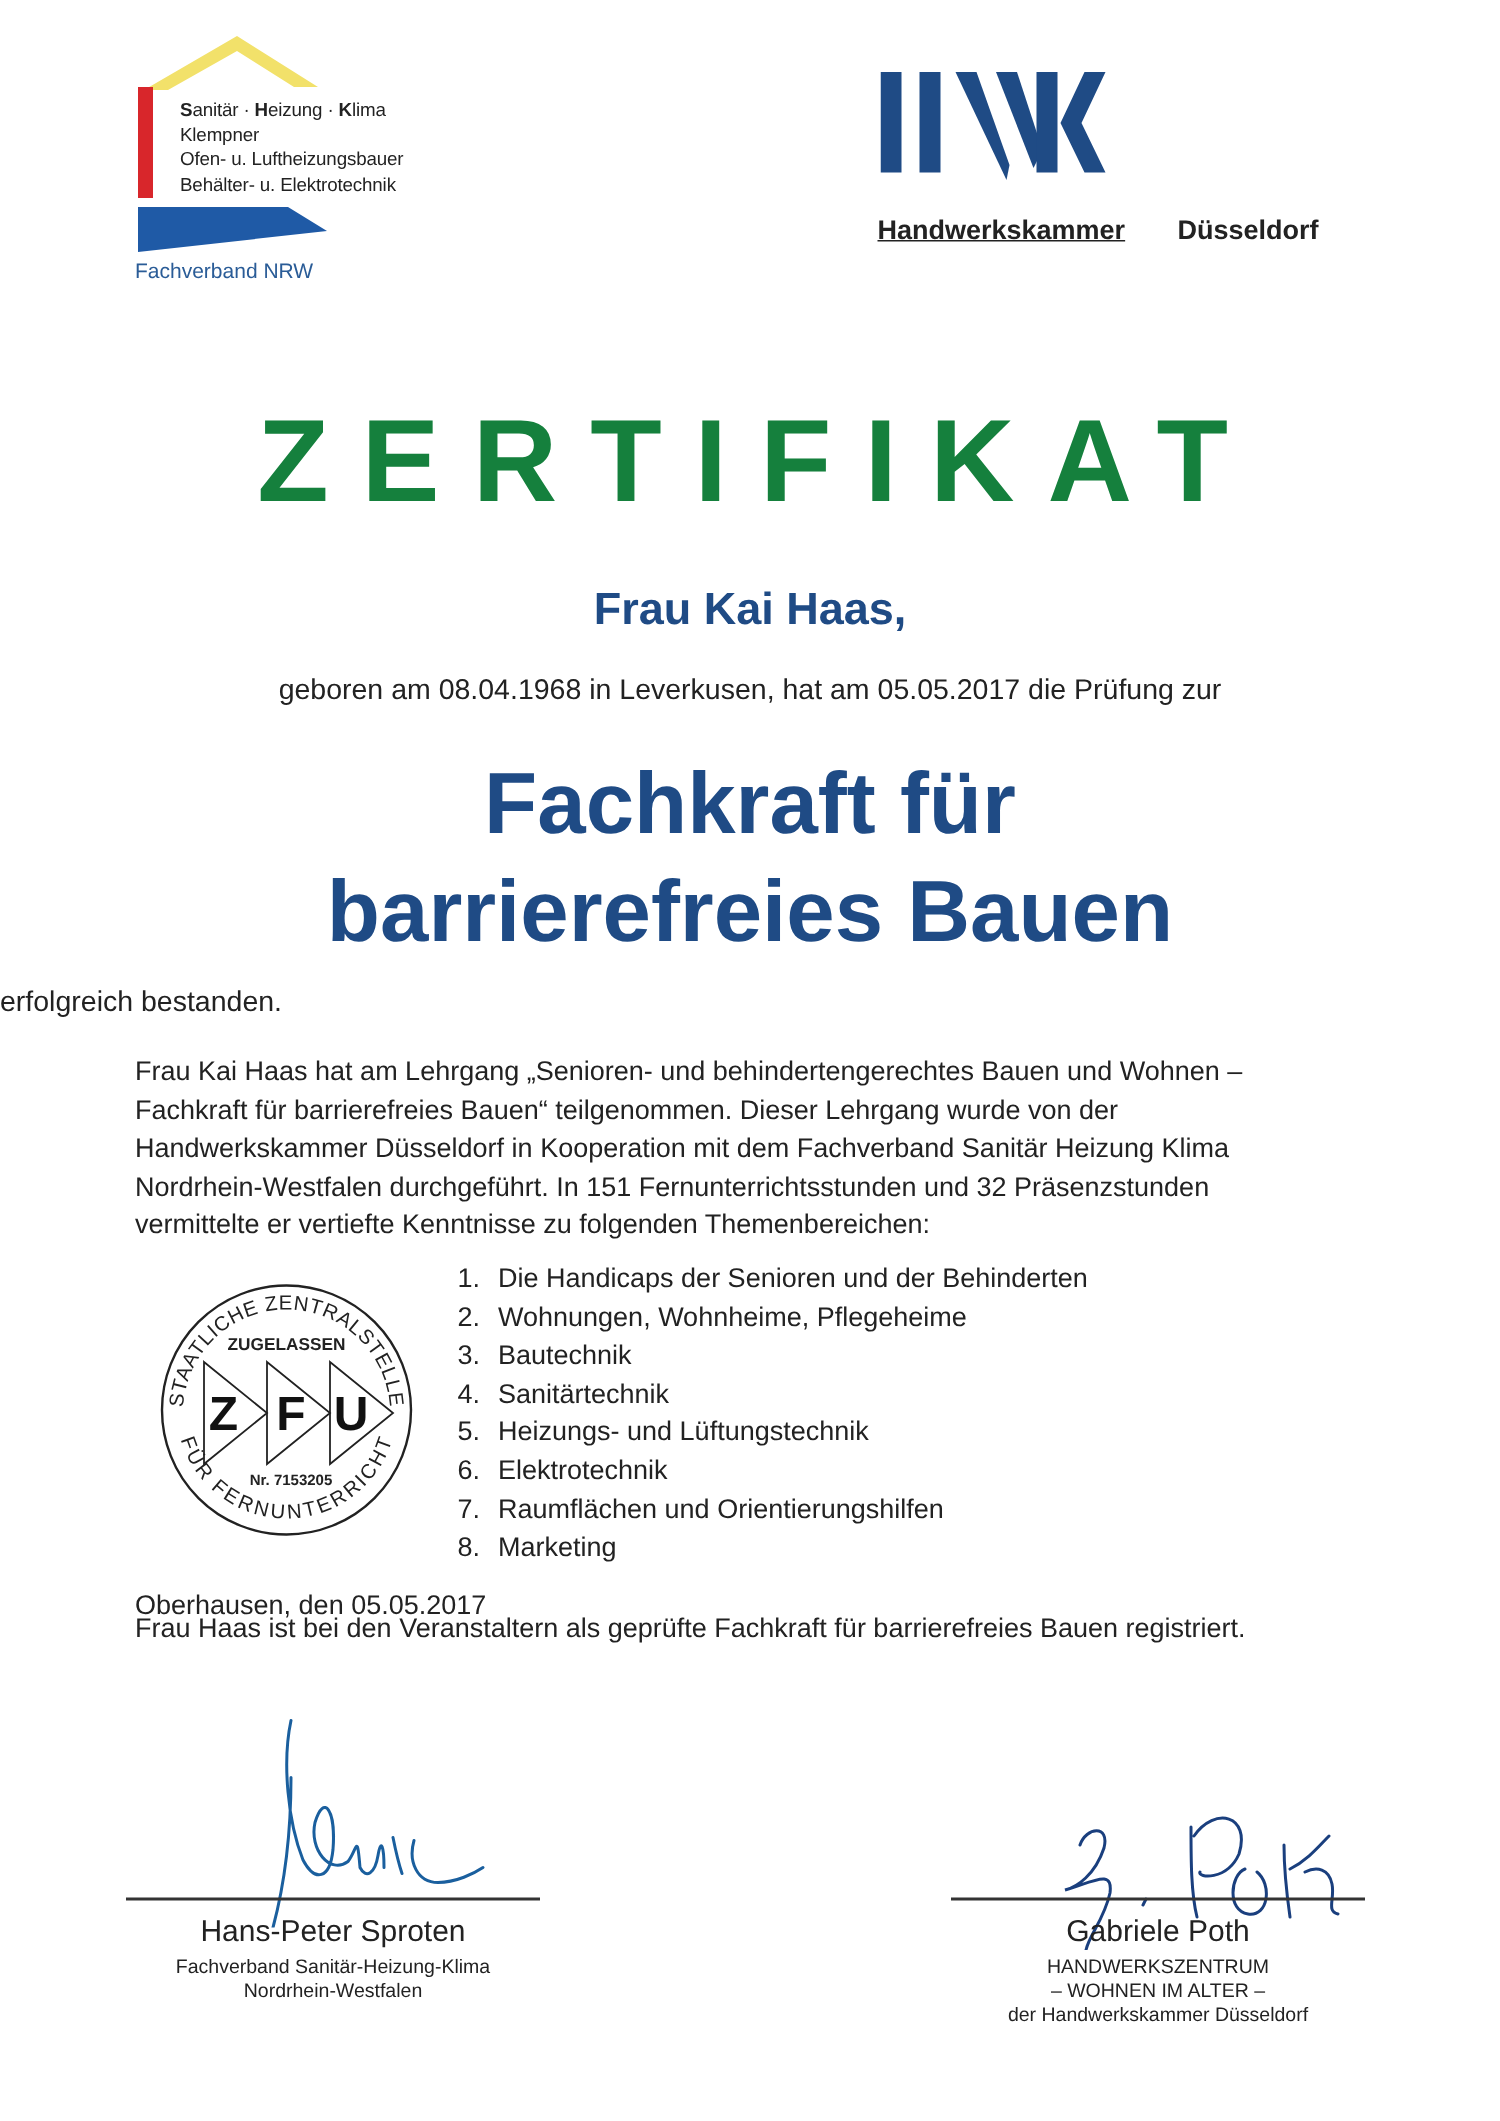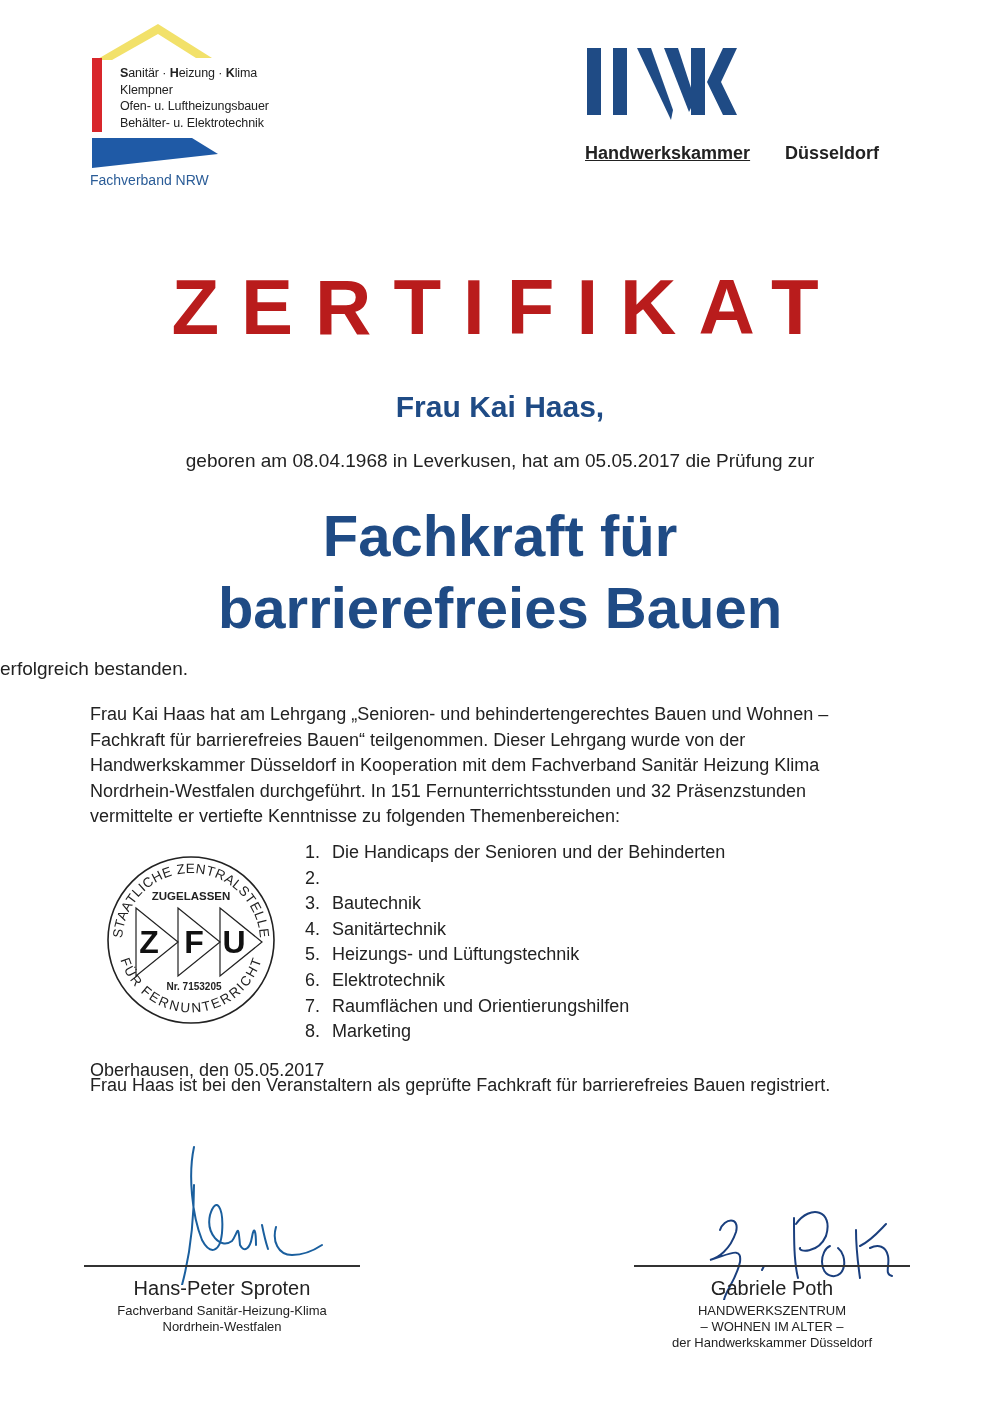--- a/index.html
+++ b/index.html
@@ -13,21 +13,21 @@
     .logo-left { left: 88px; top: 22px; width: 210px; height: 175px; }
     .logo-left .lines { position: absolute; left: 32px; top: 43px; font-size: 12.5px; line-height: 16.5px; color: #222; letter-spacing: -0.1px; }
     .logo-left .lines b { font-weight: bold; }
     .logo-left .fv { position: absolute; left: 2px; top: 150px; font-size: 14px; color: #2a5c97; }
 
     
     .logo-right { left: 585px; top: 45px; width: 310px; height: 130px; }
     .logo-right .hwk-text { position: absolute; left: 0; top: 98px; font-size: 18px; font-weight: bold; color: #222; width: 300px; text-decoration: underline; }
     .logo-right .hwk-text span.city { position: absolute; left: 200px; }
 
-    .title { left: 0; width: 1000px; top: 262px; text-align: center; font-size: 78px; font-weight: bold; letter-spacing: 22px; color: #b91c1c; padding-left: 12px; box-sizing: border-box; }
+    .title { left: 0; width: 1000px; top: 262px; text-align: center; font-size: 78px; font-weight: bold; letter-spacing: 22px; color: #15803d; padding-left: 12px; box-sizing: border-box; }
     .name { left: 0; width: 1000px; top: 390px; text-align: center; font-size: 30px; font-weight: bold; color: #1f4b85; }
     .intro { left: 0; width: 1000px; top: 450px; text-align: center; font-size: 19px; color: #222; }
     .qual { left: 0; width: 1000px; top: 500px; text-align: center; font-size: 58px; font-weight: bold; color: #1f4b85; line-height: 72px; }
     .passed { left: 0; width: 1000px; top: 658px; text-align: left; font-size: 19px; color: #222; }
 
     .para { left: 90px; top: 702px; width: 790px; font-size: 18px; line-height: 25.5px; color: #222; }
 
     .seal { left: 106px; top: 850px; width: 170px; height: 175px; }
 
     .topics { left: 305px; top: 840px; font-size: 18px; line-height: 25.6px; color: #222; margin: 0; padding: 0; list-style: none; }
@@ -111,20 +111,21 @@
   </svg>
 </div>
 
 <ul class="abs topics">
   <li>
       <span class="num">1.</span>
       <span>Die Handicaps der Senioren und der Behinderten</span>
     </li>
   <li>
       <span class="num">2.</span>
+      <span>Wohnungen, Wohnheime, Pflegeheime</span>
     </li>
   <li>
       <span class="num">3.</span>
       <span>Bautechnik</span>
     </li>
   <li>
       <span class="num">4.</span>
       <span>Sanitärtechnik</span>
     </li>
   <li>

